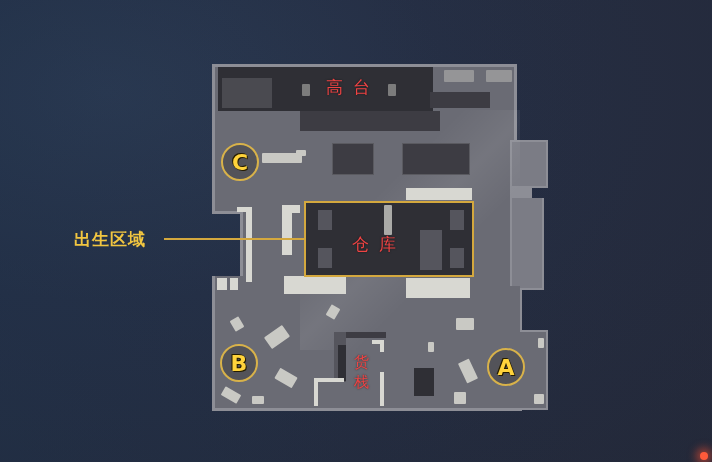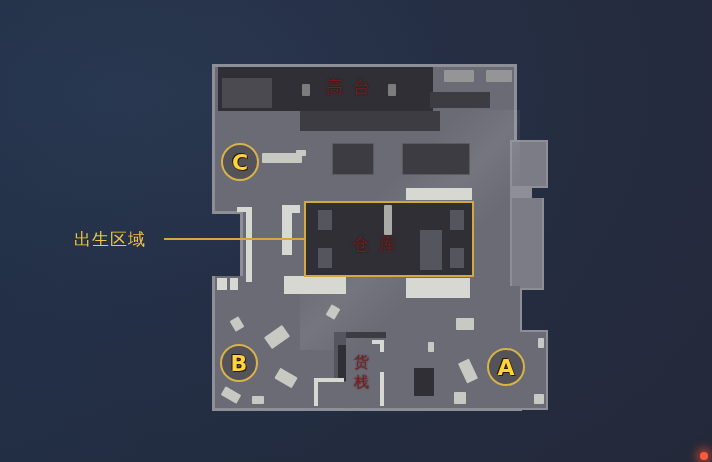--- a/index.html
+++ b/index.html
@@ -13,28 +13,28 @@
     pointer-events:none; }
   .abs { position:absolute; }
   .floor { background:#6a6b74; }
   .floor-light { background:#7b7c85; }
   .wall { background:#8d8e96; }
   .dark { background:#3d3c43; }
   .darker { background:#2f2f35; }
   .crate { background:#c9c9c4; border-radius:1px; }
   .crate2 { background:#d8d8d2; }
   .mid { background:#55555d; }
-  .label-cn { position:absolute; color:#7f1d1d; font-size:17px; letter-spacing:10px; font-family:"DejaVu Sans", sans-serif; text-shadow:0 0 2px rgba(0,0,0,.6); }
+  .label-cn { position:absolute; color:#ef4444; font-size:17px; letter-spacing:10px; font-family:"DejaVu Sans", sans-serif; text-shadow:0 0 2px rgba(0,0,0,.6); }
   .marker { position:absolute; width:34px; height:34px; border:2px solid #d8b24a; border-radius:50%;
     background:rgba(40,40,40,0.35); display:flex; align-items:center; justify-content:center; }
   .marker span { color:#ffd33b; font-weight:bold; font-size:22px; font-family:"DejaVu Sans", sans-serif;
     text-shadow: 0 0 1px #000, 1px 1px 0 #2a2000, -1px -1px 0 #2a2000; }
   .zone-box { position:absolute; border:2px solid #d4a83e; }
   .callout-line { position:absolute; height:2px; background:#d4a83e; }
-  .callout-text { position:absolute; color:#f2c640; font-size:17px; font-weight:normal; letter-spacing:1px; }
+  .callout-text { position:absolute; color:#f2c640; font-size:17px; font-weight:bold; letter-spacing:1px; }
   .red-dot { position:absolute; width:8px; height:8px; border-radius:50%; background:#ff5a3a; box-shadow:0 0 8px 4px rgba(255,80,50,.55); }
 </style>
 </head>
 <body>
 
 <div class="sea-tint"></div>
 
 <div>
 
   <div class="abs wall" style="left:212px;top:64px;width:305px;height:150px;"></div>

